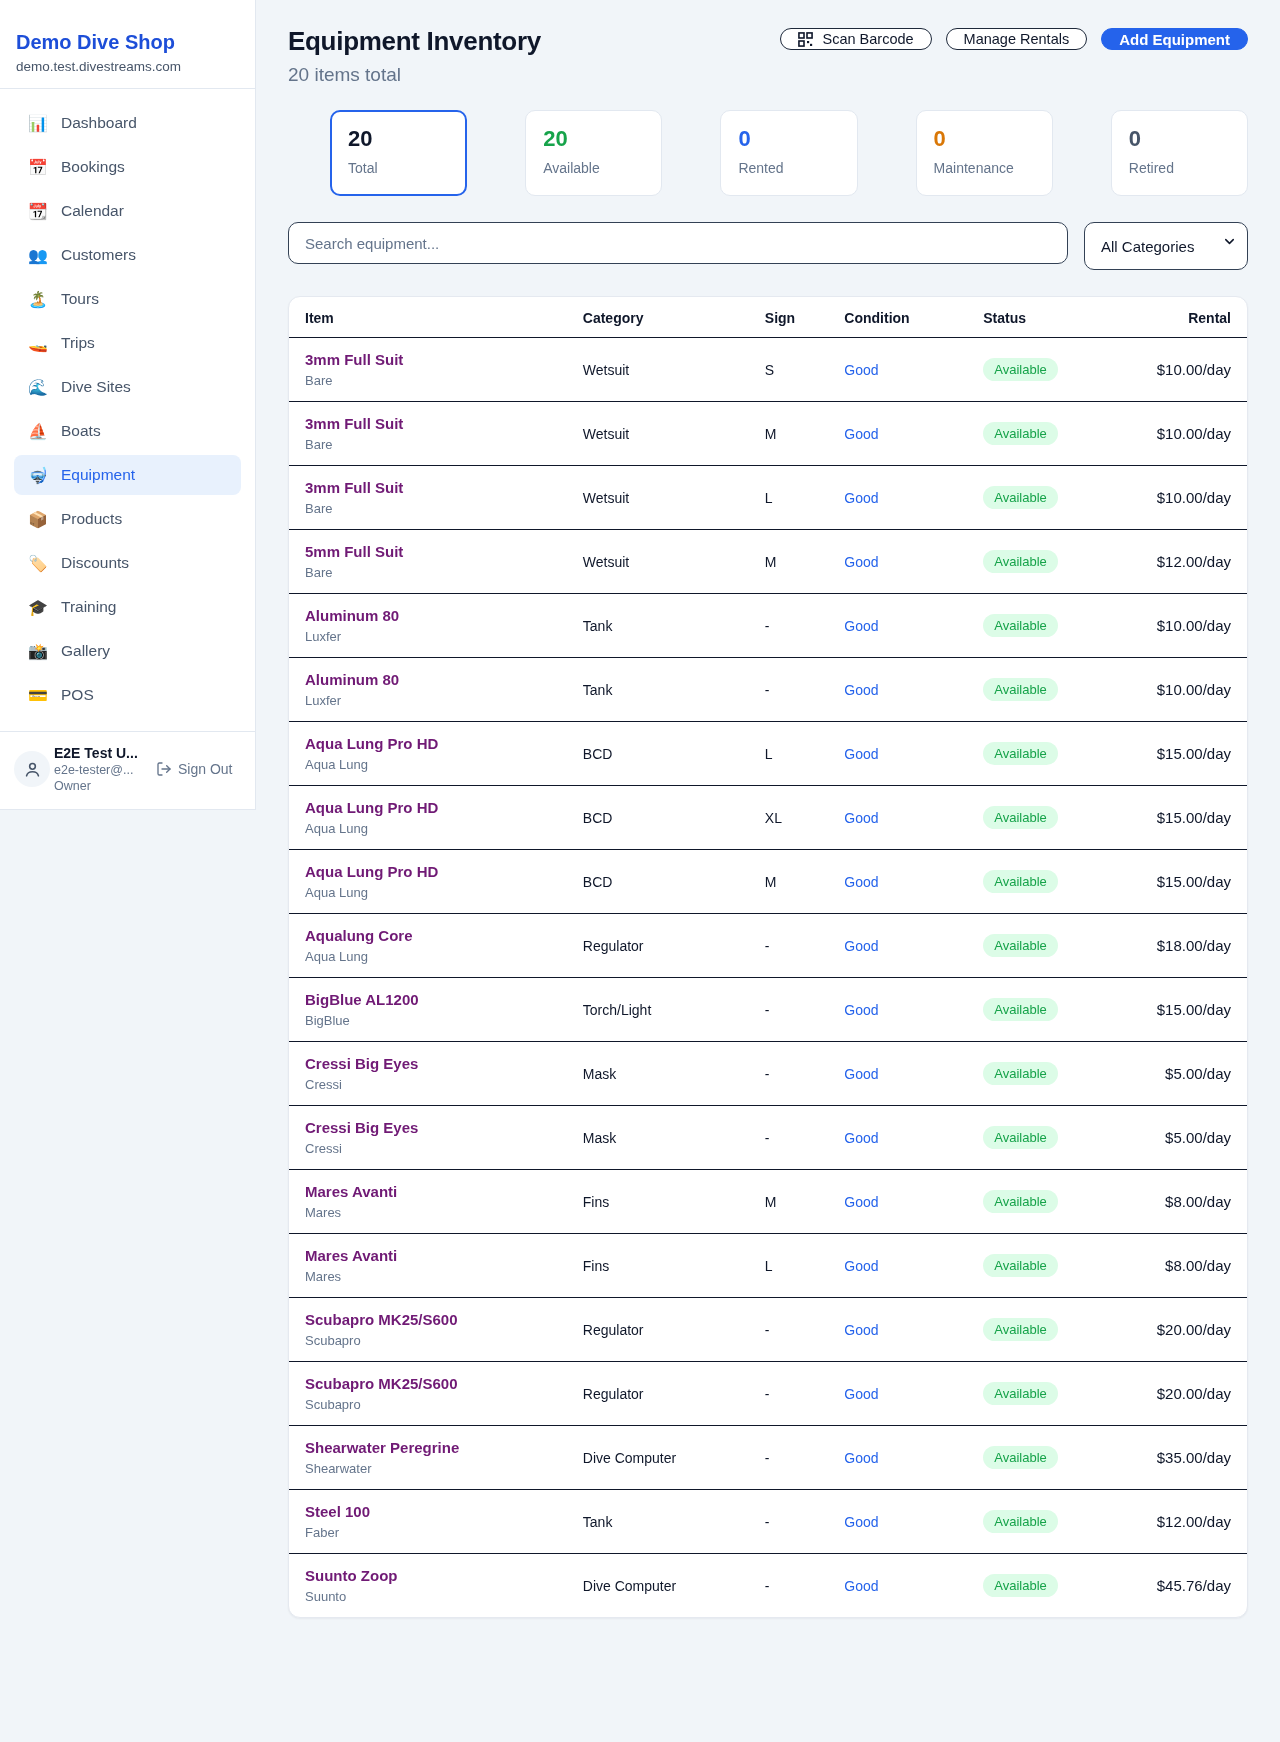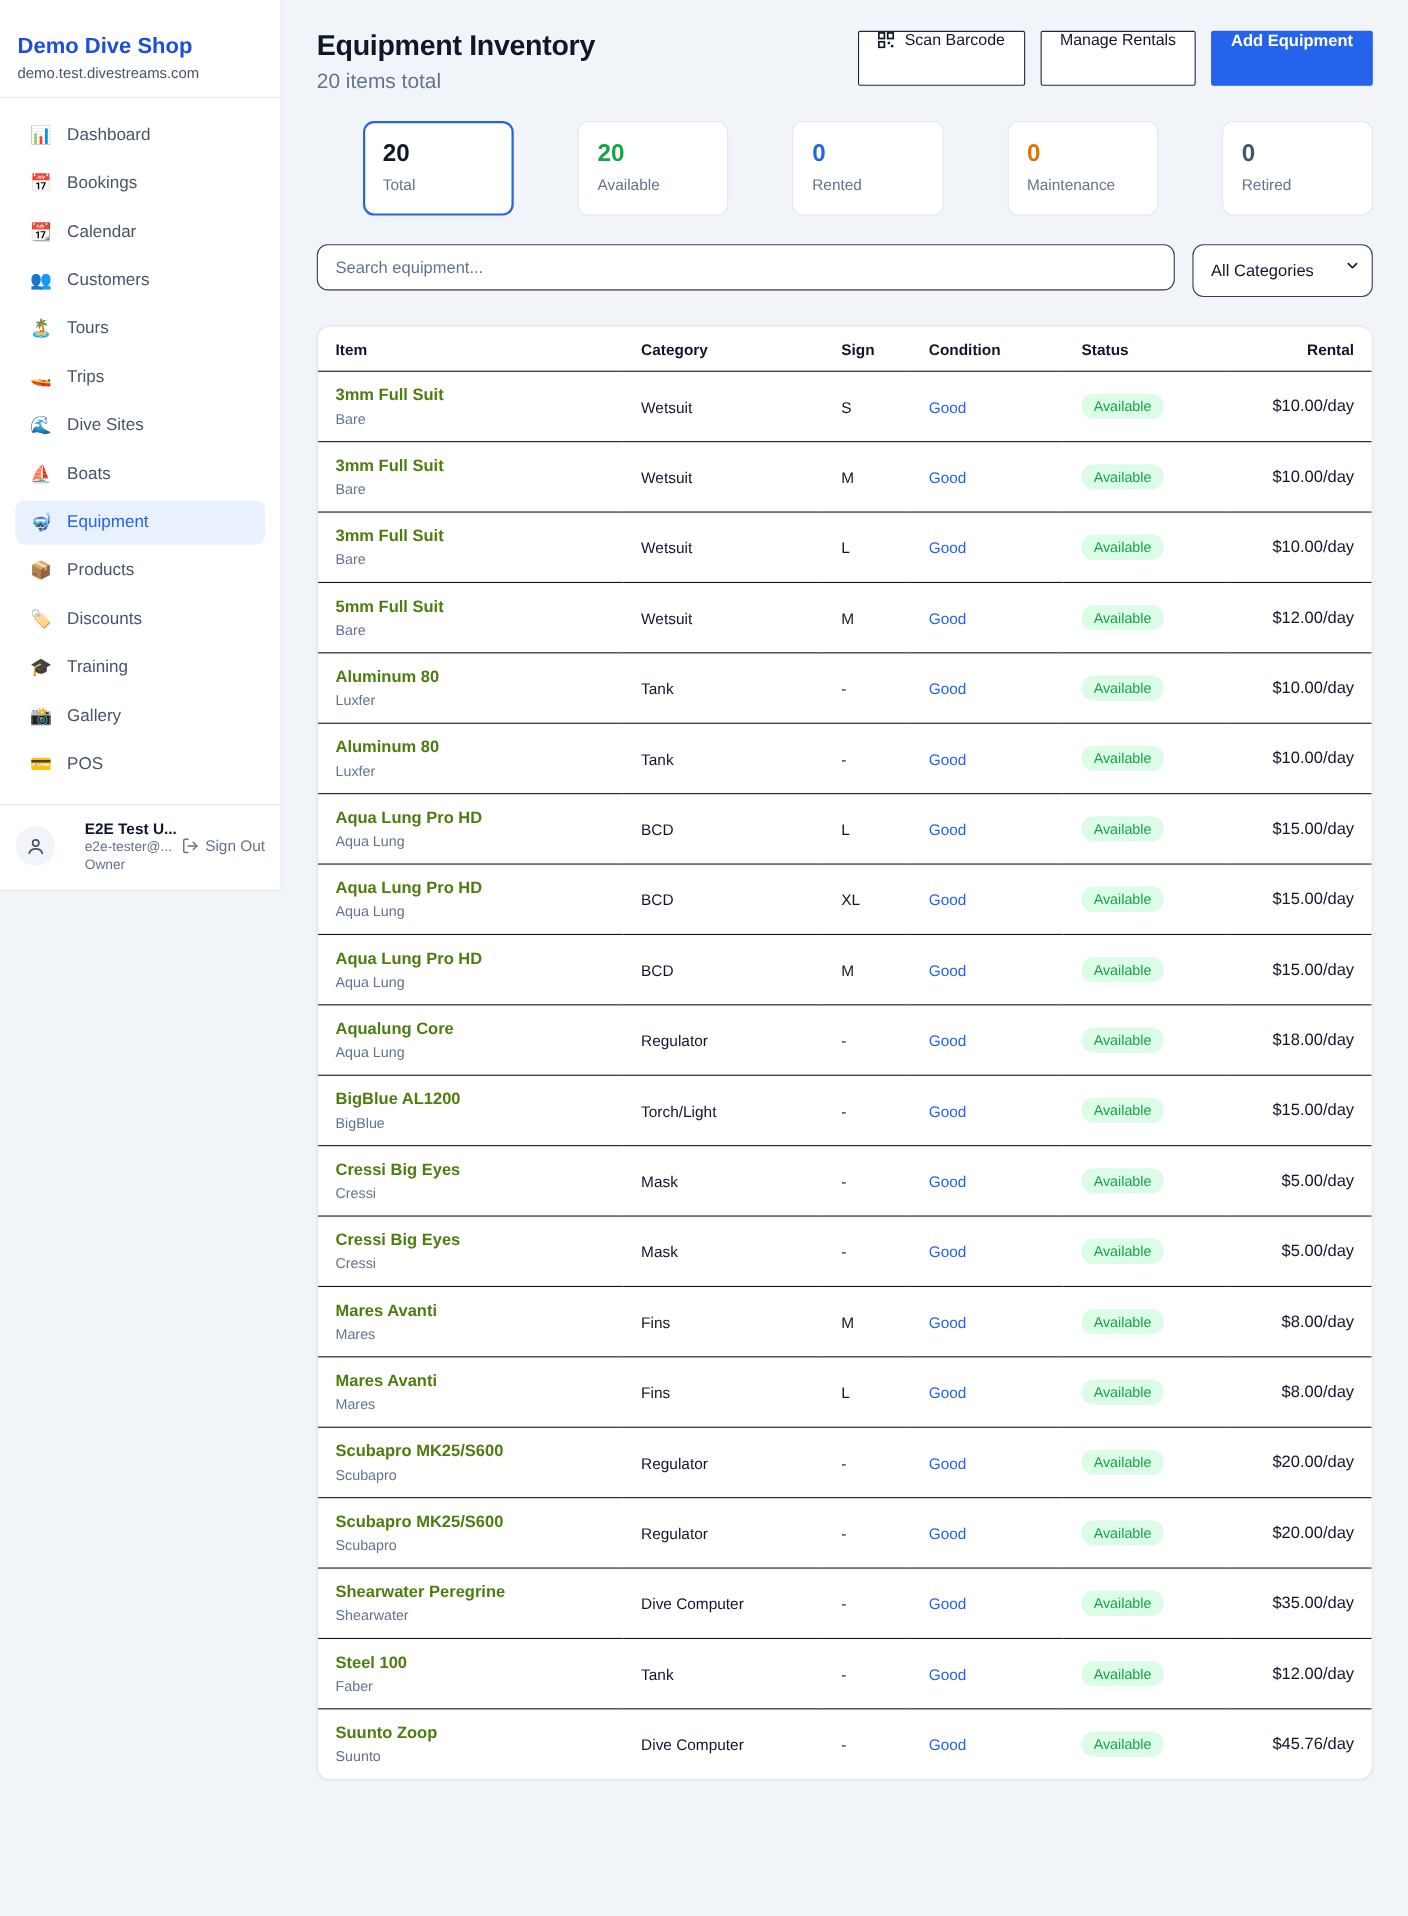--- a/index.html
+++ b/index.html
@@ -18,41 +18,41 @@
   .brand-name{ color:#1d4ed8; font-size:20px; font-weight:bold;margin-top:15px; }
   .brand-domain{ color:#475569; font-size:13.5px; margin-top:5px; }
   .side-divider{ border:0; border-top:1px solid #e2e8f0; }
   .nav{ padding:10px 0 12px; }
   .nav-item{
     display:flex; align-items:center; gap:13px; height:40px; margin:4px 14px;
     padding:0 14px; border-radius:8px; cursor:pointer; color:#475569; font-size:15.5px;
   }
   .nav-item.active{ background:#e8f1fd; color:#2563eb; font-weight:500; }
   .nav-icon{ font-size:16px; width:20px; text-align:center; }
-  .user-row{ display:flex; align-items:center; padding:13px 14px 16px; gap:27px; }
+  .user-row{ display:flex; align-items:center; padding:13px 14px 16px; gap:4px; }
   .avatar{
     width:36px; height:36px; border-radius:50%; background:#f1f5f9;
     display:flex; align-items:center; justify-content:center; flex:0 0 auto;
   }
   .user-meta{ min-width:0; width:96px; }
   .user-name{ font-size:14px; font-weight:bold; color:#0f172a; white-space:nowrap; }
   .user-email,.user-role{ font-size:12.5px; color:#64748b; margin-top:2px; white-space:nowrap; }
   .signout{
     display:flex; align-items:center; gap:6px; color:#64748b; font-size:14px;
     background:none; border:none; cursor:pointer; margin-left:2px;
     font-family:inherit; white-space:nowrap;
   }
   
   .main{ margin-left:256px; padding:26px 32px 30px; }
   .page-head{ display:flex; justify-content:space-between; align-items:flex-start; }
   .page-title{ font-size:26px; font-weight:bold; color:#0f172a; letter-spacing:-0.3px; }
   .page-sub{ font-size:19px; color:#64748b; margin-top:7px; }
   .head-actions{ display:flex; gap:14px; align-items:center; margin-top:2px; }
-  .btn{ height:50px; border-radius:2px; font-size:14.5px; font-weight:500;
-        display:inline-flex; align-items:flex-start; gap:9px; padding:0 17px;
+  .btn{ height:22px; border-radius:16px; font-size:14.5px; font-weight:500;
+        display:inline-flex; align-items:center; gap:9px; padding:0 17px;
         cursor:pointer; font-family:inherit; }
   .btn-outline{ background:#fff; border:1.5px solid #1e293b; color:#0f172a; }
   .btn-primary{ background:#2563eb; border:1.5px solid #2563eb; color:#fff; font-weight:600; font-size:15px; }
   
   .stats{ display:flex; gap:16px; margin-top:24px; }
   .stat-card{
     flex:1; background:#fff; border:1px solid #e2e8f0; border-radius:10px;
     padding:15px 17px; height:86px; cursor:pointer;margin-left:42px;
   }
   .stat-card.selected{ border:2px solid #2563eb; padding:14px 16px; }
@@ -78,21 +78,21 @@
     box-shadow:0 1px 2px rgba(15,23,42,.05); overflow:hidden;
   }
   table{ width:100%; border-collapse:collapse; }
   th{
     text-align:left; font-size:14px; font-weight:bold; color:#0f172a;
     padding:13px 16px 11px; border-bottom:1.5px solid #0f172a; white-space:nowrap;
   }
   th.r, td.r{ text-align:right; }
   td{ padding:13px 16px; border-bottom:1px solid #0f172a; vertical-align:middle; font-size:14px; }
   tr:last-child td{ border-bottom:none; }
-  .item-name{ color:#4d7c0f; font-size:15px; font-weight:600; cursor:pointer; text-decoration:none; display:inline-block; }
+  .item-name{ color:#701a75; font-size:15px; font-weight:600; cursor:pointer; text-decoration:none; display:inline-block; }
   .item-brand{ color:#64748b; font-size:13px; margin-top:5px; }
   .cond-link{ color:#2563eb; cursor:pointer; text-decoration:none; }
   .badge{
     display:inline-block; background:#dcfce7; color:#16a34a; font-size:13px;
     padding:4px 11px; border-radius:999px;
   }
   .rental{ font-size:15px; color:#0f172a; }
 </style>
 </head>
 <body>

